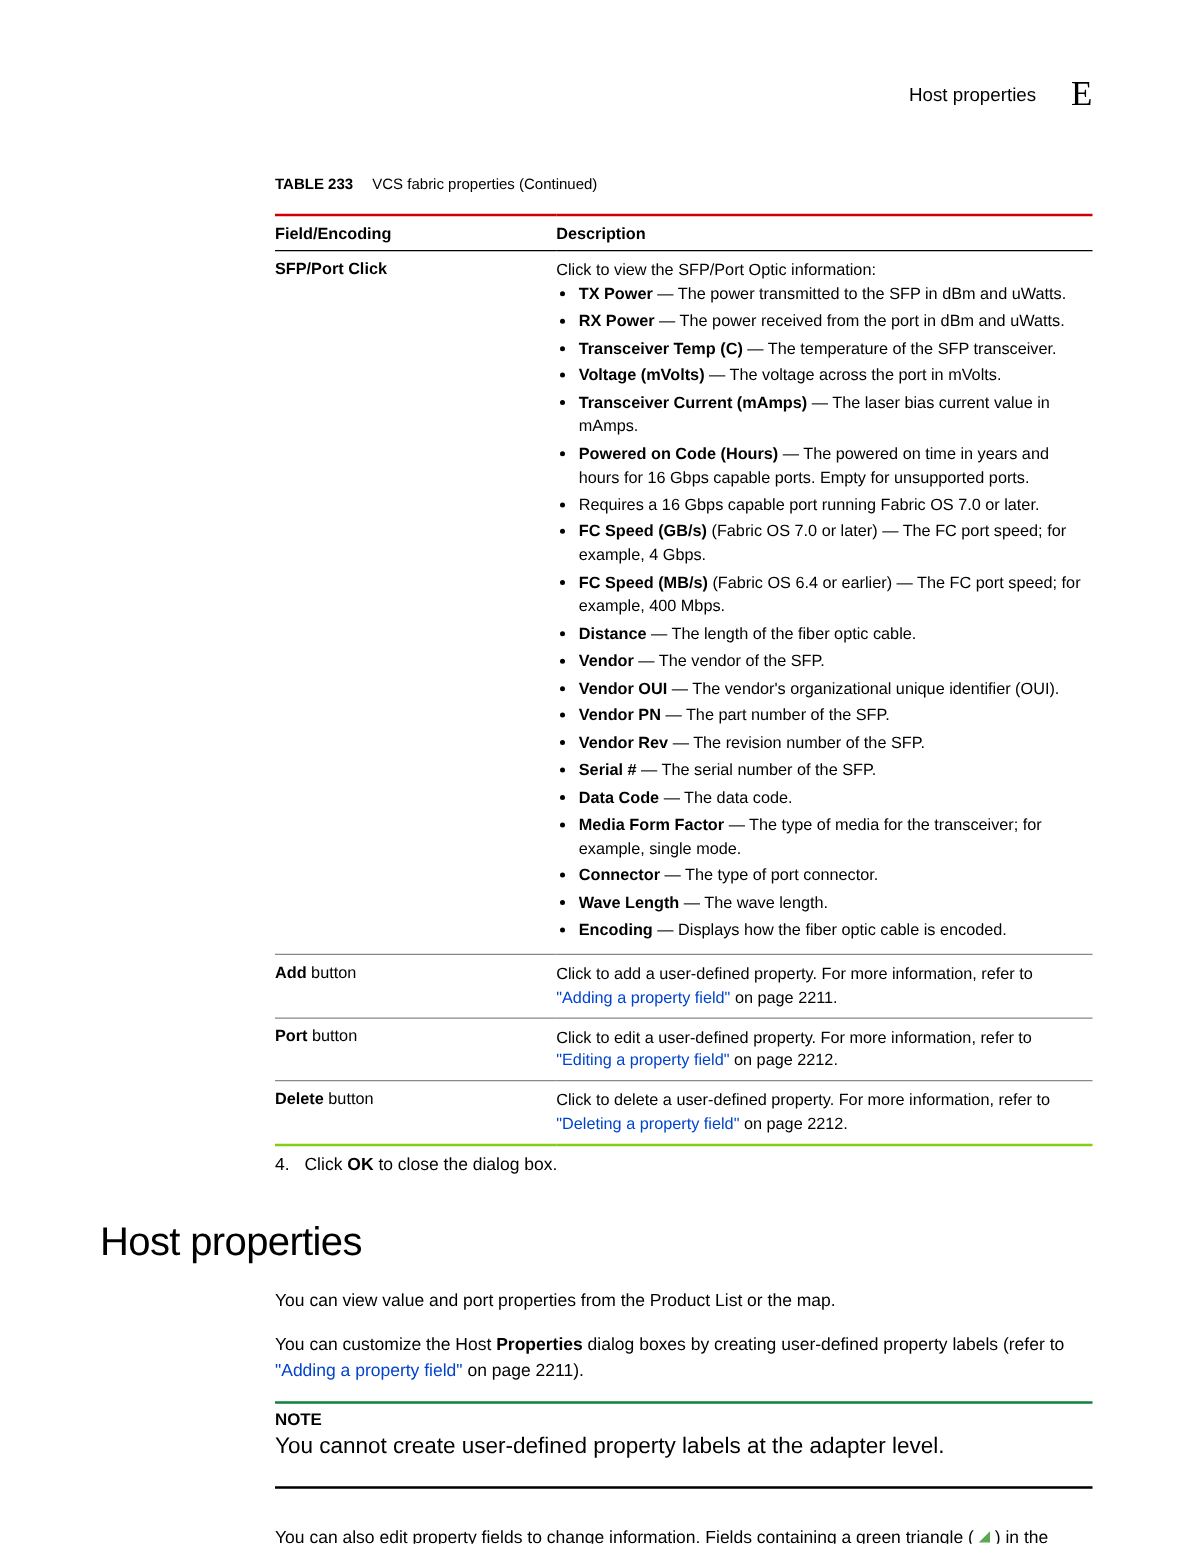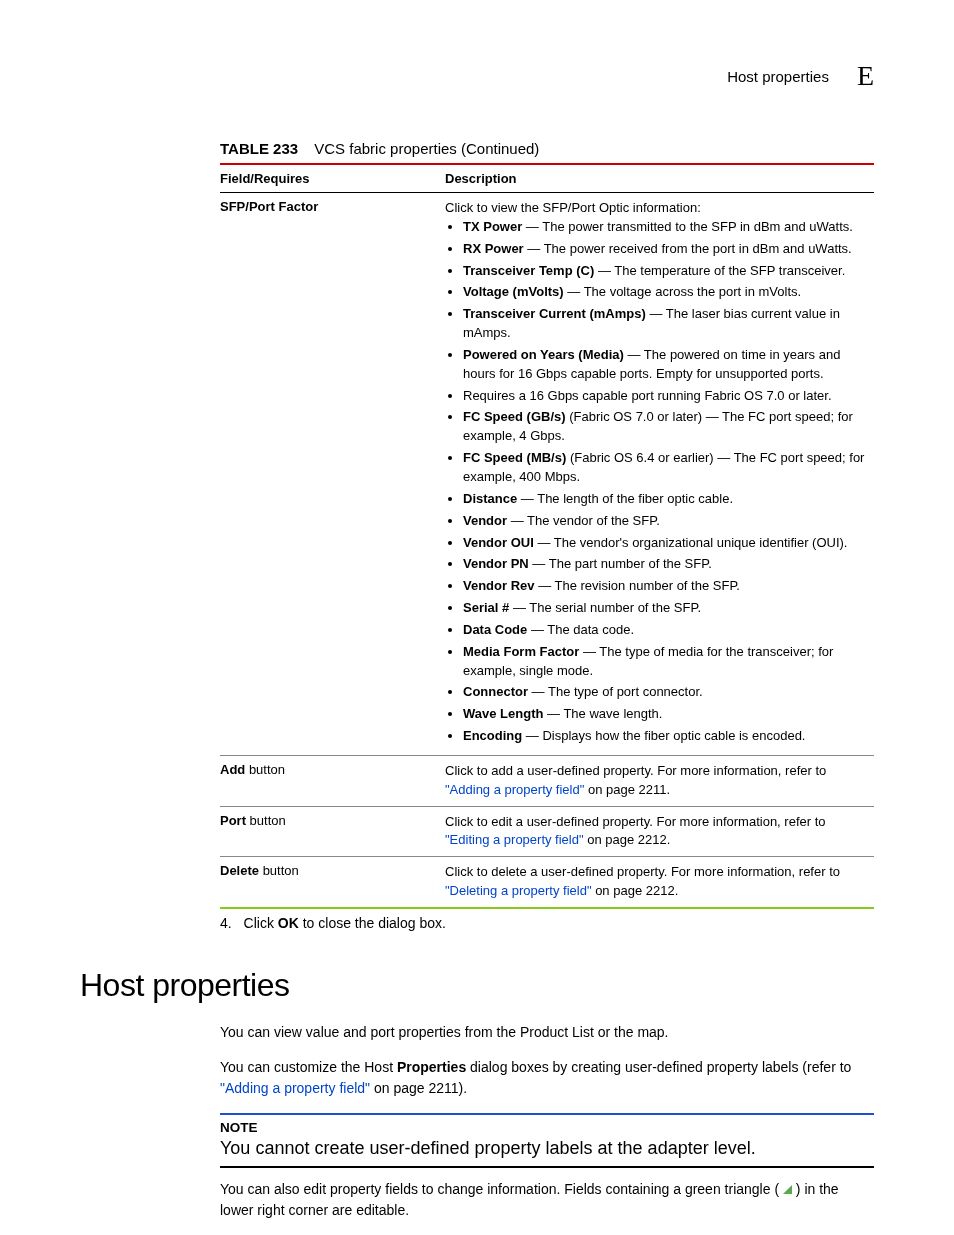--- a/index.html
+++ b/index.html
@@ -28,22 +28,22 @@
     .header-letter {
       font-size: 28px;
       font-weight: normal;
       color: #000;
       font-family: Georgia, serif;
     }
     .content {
       margin-left: 140px;
     }
     .table-caption {
-      font-size: 15px;
-      margin-bottom: 6px;
+      font-size: 12px;
+      margin-bottom: 17px;
     }
     .table-caption .tbl-label {
       font-weight: bold;
       margin-right: 12px;
     }
     table.prop-table {
       width: 100%;
       border-collapse: collapse;
       font-size: 13px;
     }
@@ -106,24 +106,24 @@
       margin-top: 36px;
       margin-bottom: 18px;
       margin-left: -140px;
     }
     .body-para {
       font-size: 14px;
       line-height: 1.5;
       margin-bottom: 14px;
     }
     .note-block {
-      border-top: 2px solid #1d4ed8;
+      border-top: 2px solid #15803d;
       border-bottom: 2px solid #000;
-      padding: 5px 0 4px 0;
-      margin-bottom: 11px;
+      padding: 5px 0 19px 0;
+      margin-bottom: 28px;
     }
     .note-label {
       font-weight: bold;
       font-size: 13.5px;
     }
     .note-text {
       font-size: 18px;
       line-height: 1.5;
     }
     .green-triangle {
@@ -145,36 +145,36 @@
 
   <div class="content">
     <div class="table-caption">
       <span class="tbl-label">TABLE 233</span>
       <span>VCS fabric properties (Continued)</span>
     </div>
 
     <table class="prop-table">
       <thead>
         <tr>
-          <th class="col-field">Field/Requires</th>
+          <th class="col-field">Field/Encoding</th>
           <th>Description</th>
         </tr>
       </thead>
       <tbody>
         <tr>
-          <td class="field-cell">SFP/Port Factor</td>
+          <td class="field-cell">SFP/Port Click</td>
           <td class="desc-cell">
             <div>Click to view the SFP/Port Optic information:</div>
             <ul class="bullets">
               <li><span class="term">TX Power</span><span> — The power transmitted to the SFP in dBm and uWatts.</span></li>
               <li><span class="term">RX Power</span><span> — The power received from the port in dBm and uWatts.</span></li>
               <li><span class="term">Transceiver Temp (C)</span><span> — The temperature of the SFP transceiver.</span></li>
               <li><span class="term">Voltage (mVolts)</span><span> — The voltage across the port in mVolts.</span></li>
               <li><span class="term">Transceiver Current (mAmps)</span><span> — The laser bias current value in mAmps.</span></li>
-              <li><span class="term">Powered on Years (Media)</span><span> — The powered on time in years and hours for 16 Gbps capable ports. Empty for unsupported ports.</span></li>
+              <li><span class="term">Powered on Code (Hours)</span><span> — The powered on time in years and hours for 16 Gbps capable ports. Empty for unsupported ports.</span></li>
               <li><span class="term"></span><span>Requires a 16 Gbps capable port running Fabric OS 7.0 or later.</span></li>
               <li><span class="term">FC Speed (GB/s)</span><span> (Fabric OS 7.0 or later) — The FC port speed; for example, 4 Gbps.</span></li>
               <li><span class="term">FC Speed (MB/s)</span><span> (Fabric OS 6.4 or earlier) — The FC port speed; for example, 400 Mbps.</span></li>
               <li><span class="term">Distance</span><span> — The length of the fiber optic cable.</span></li>
               <li><span class="term">Vendor</span><span> — The vendor of the SFP.</span></li>
               <li><span class="term">Vendor OUI</span><span> — The vendor's organizational unique identifier (OUI).</span></li>
               <li><span class="term">Vendor PN</span><span> — The part number of the SFP.</span></li>
               <li><span class="term">Vendor Rev</span><span> — The revision number of the SFP.</span></li>
               <li><span class="term">Serial #</span><span> — The serial number of the SFP.</span></li>
               <li><span class="term">Data Code</span><span> — The data code.</span></li>

